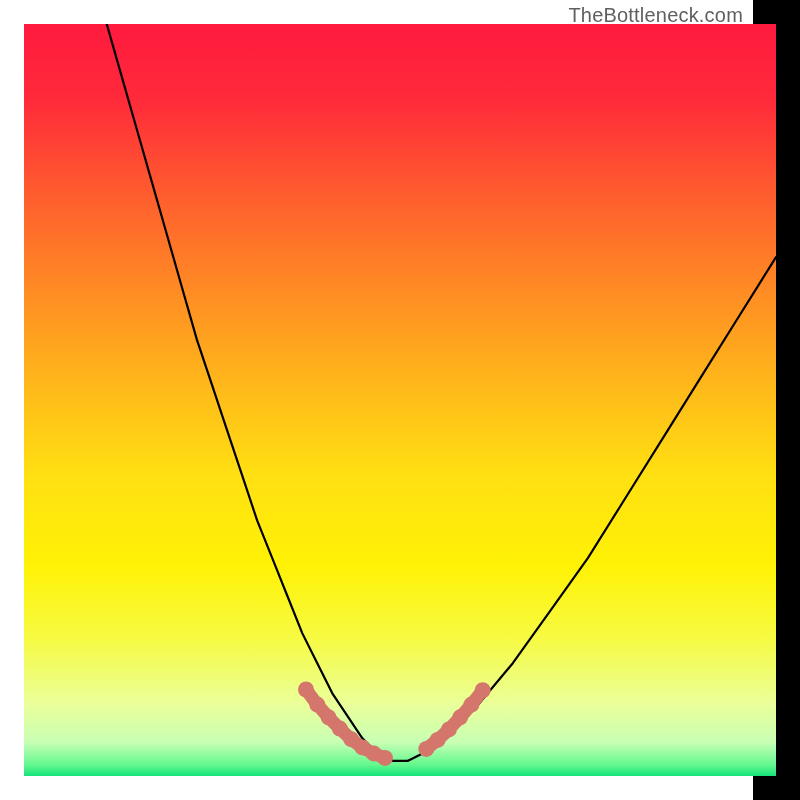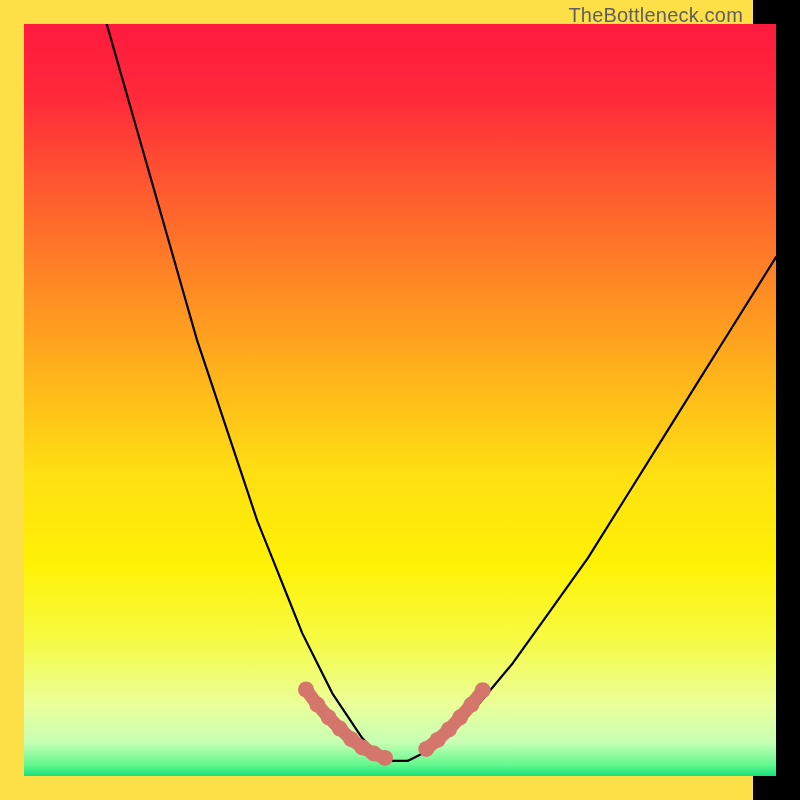--- a/index.html
+++ b/index.html
@@ -8,21 +8,21 @@
     width: 800px;
     height: 800px;
     background: #000;
     overflow: hidden;
     font-family: Arial, Helvetica, sans-serif;
   }
   .stage {
     position: relative;
     width: 753px;
     height: 800px;
-    background: #fde047;
+    background: #ffffff;
   }
   .watermark {
     position: absolute;
     top: 4px;
     right: 10px;
     color: #5f5f5f;
     font-size: 20px;
     font-weight: 400;
     letter-spacing: 0.2px;
     z-index: 20;

